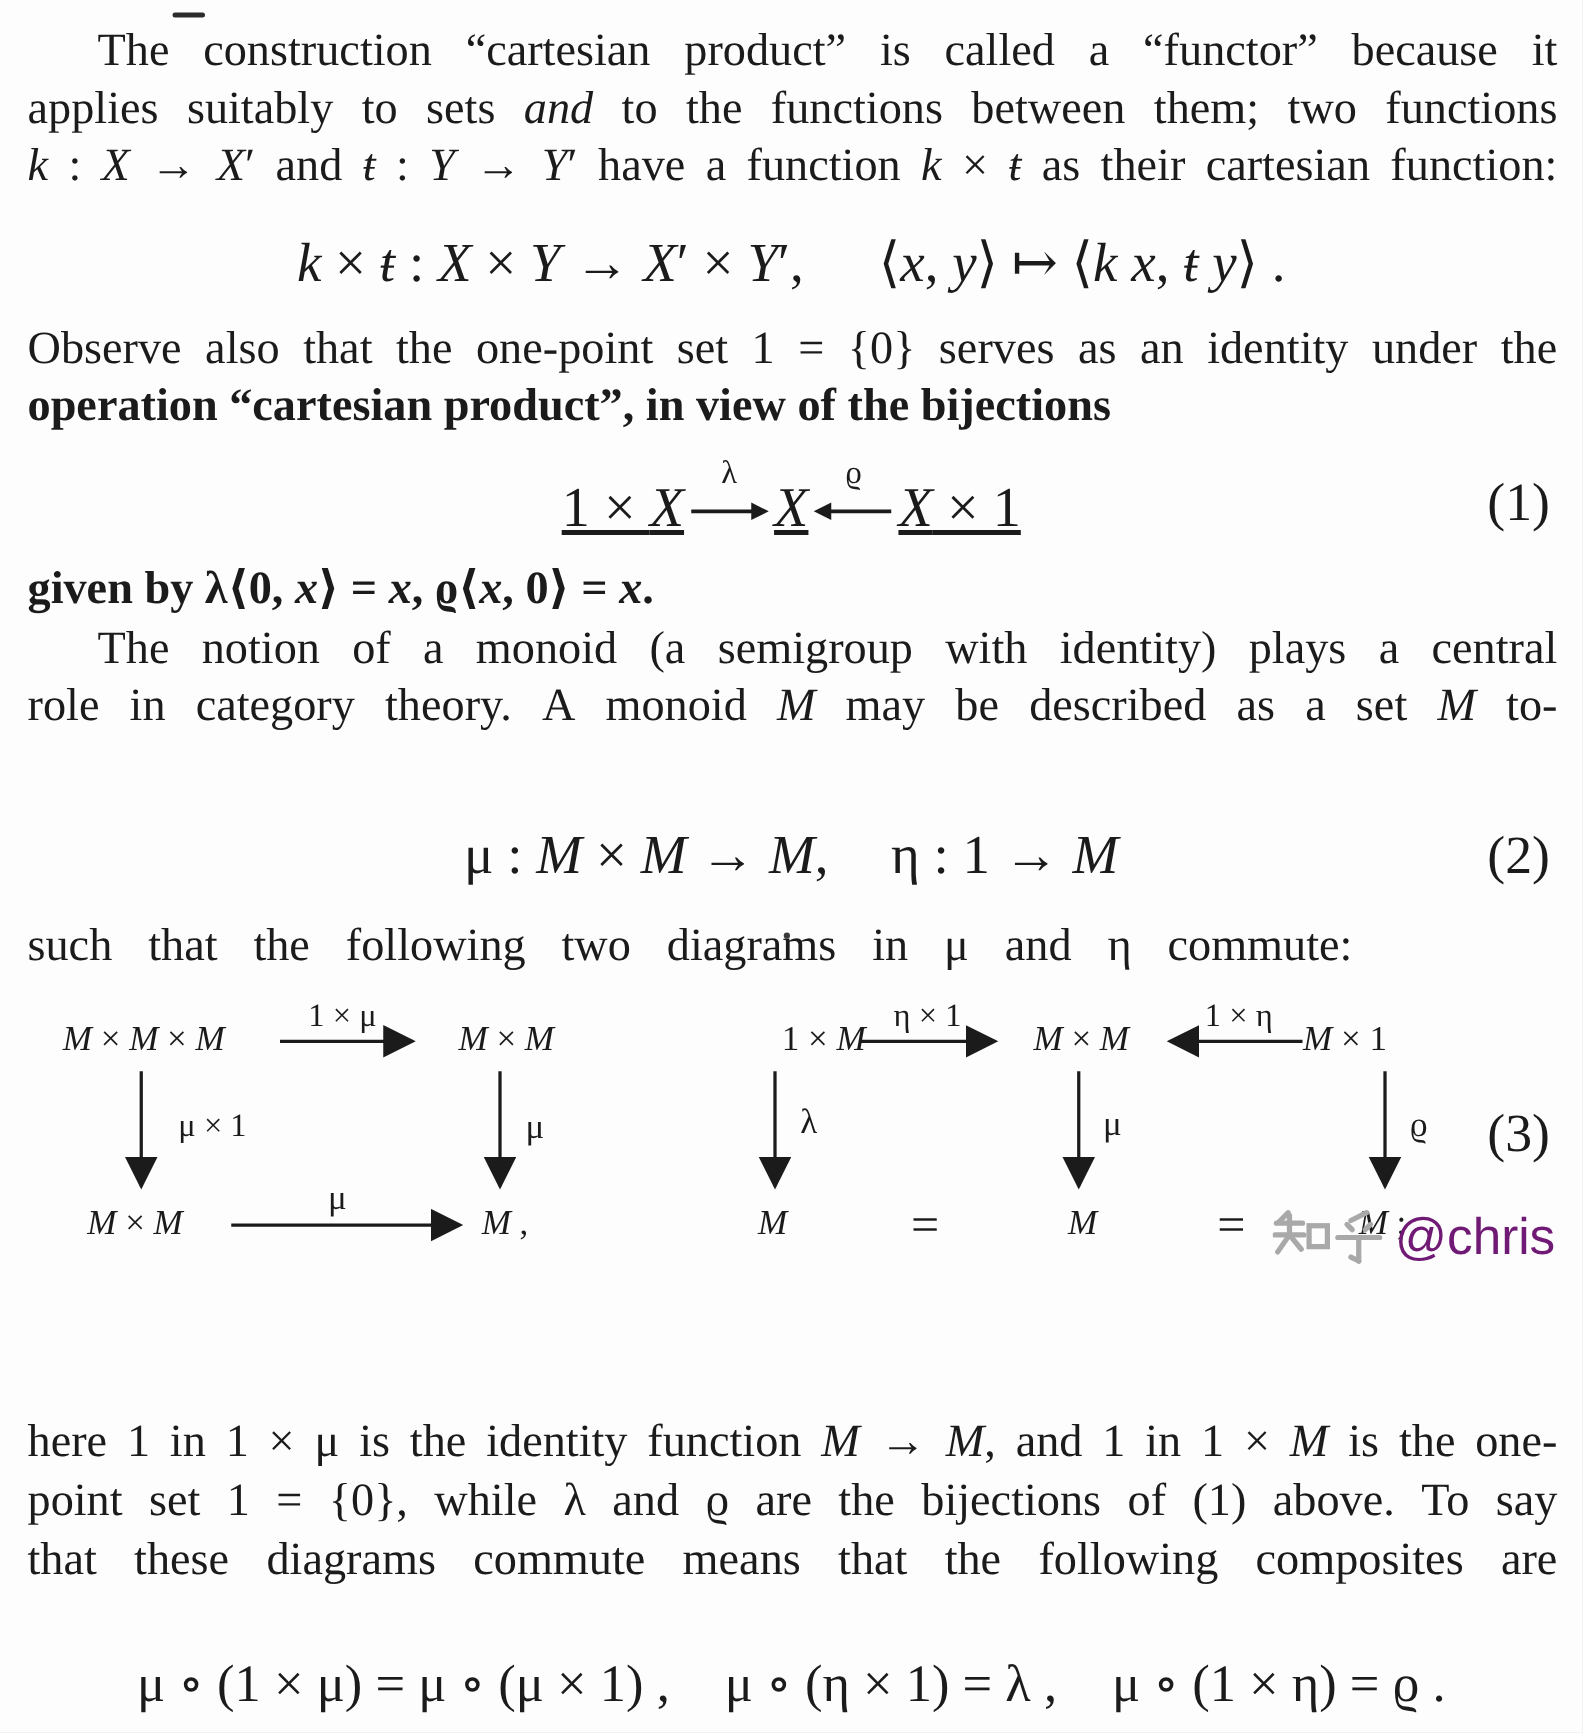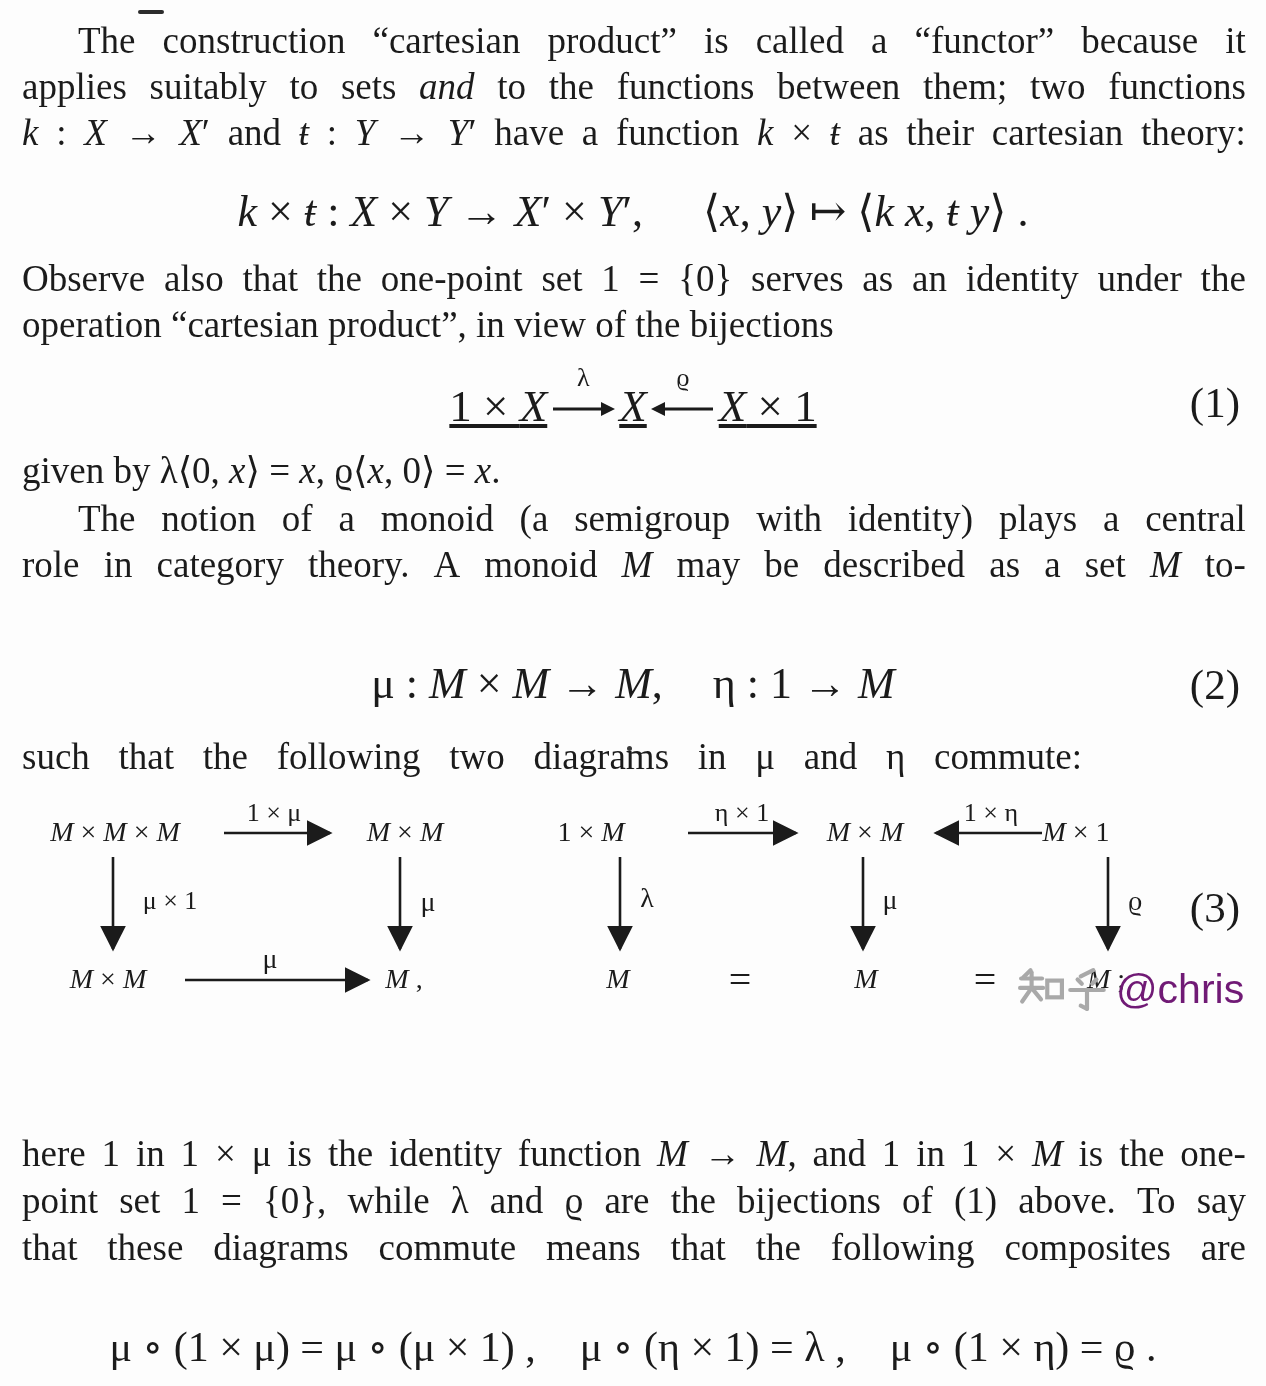--- a/index.html
+++ b/index.html
@@ -7,21 +7,21 @@
     position:relative;width:1266px;height:1386px;margin:0 auto;
     background:#fdfdfd;overflow:hidden;
     font-family:"Liberation Serif","DejaVu Serif","DejaVu Sans",serif;
     color:#1b1b1b;
   }
   i{font-style:italic;}
   .para{position:absolute;left:22px;width:1224px;font-size:37px;line-height:46px;}
   .para.lh47{line-height:47px;}
   .jline{display:flex;justify-content:space-between;white-space:nowrap;}
   .jline.indent{padding-left:56px;}
-  .nline{white-space:nowrap;}
+  .nline{white-space:nowrap;font-weight:bold;}
   .tok{white-space:nowrap;}
   .formula{position:absolute;left:0;width:1266px;text-align:center;white-space:nowrap;}
   .f-product{top:185px;font-size:44px;}
   .f-eq1{top:380px;font-size:45px;text-decoration:underline;}
   .f-eq2{top:658px;font-size:44px;}
   .f-final{top:1322px;font-size:42px;}
   .gap60{display:inline-block;width:60px;}
   .gap50{display:inline-block;width:50px;}
   .gap40{display:inline-block;width:44px;}
   .tag{position:absolute;left:1140px;width:100px;text-align:right;font-size:43px;white-space:nowrap;}
@@ -91,21 +91,21 @@
         <span class="tok"><i>Y</i><span>′</span></span>
         <span class="tok"><span>have</span></span>
         <span class="tok"><span>a</span></span>
         <span class="tok"><span>function</span></span>
         <span class="tok"><i>k</i></span>
         <span class="tok"><span>×</span></span>
         <span class="tok"><i>ŧ</i></span>
         <span class="tok"><span>as</span></span>
         <span class="tok"><span>their</span></span>
         <span class="tok"><span>cartesian</span></span>
-        <span class="tok"><span>theory:</span></span>
+        <span class="tok"><span>function:</span></span>
       </div>
   </div>
 
   <div class="formula f-product">
     <span><i>k</i><span> × </span><i>ŧ</i><span> : </span><i>X</i><span> × </span><i>Y</i><span> → </span><i>X</i><span>′ × </span><i>Y</i><span>′,</span></span><span class="gap60"></span><span><span>⟨</span><i>x</i><span>, </span><i>y</i><span>⟩ ↦ ⟨</span><i>k x</i><span>, </span><i>ŧ y</i><span>⟩ .</span></span>
   </div>
 
   <div class="para" style="top:256px">
     <div class="jline">
         <span class="tok"><span>Observe</span></span>
@@ -222,21 +222,21 @@
 
     <span class="node" style="left:115px;top:37px"><i>M</i><span> × </span><i>M</i><span> × </span><i>M</i></span>
     <span class="node" style="left:405px;top:37px"><i>M</i><span> × </span><i>M</i></span>
     <span class="node" style="left:108px;top:184px"><i>M</i><span> × </span><i>M</i></span>
     <span class="node" style="left:404px;top:184px"><i>M</i><span> ,</span></span>
     <span class="alab" style="left:274px;top:18px">1 × μ</span>
     <span class="alab" style="left:170px;top:106px">μ × 1</span>
     <span class="alab gl" style="left:428px;top:107px">μ</span>
     <span class="alab gl" style="left:270px;top:164px">μ</span>
 
-    <span class="node" style="left:591px;top:37px"><span>1 × </span><i>M</i></span>
+    <span class="node" style="left:659px;top:37px"><span>1 × </span><i>M</i></span>
     <span class="node" style="left:865px;top:37px"><i>M</i><span> × </span><i>M</i></span>
     <span class="node" style="left:1076px;top:37px"><i>M</i><span> × 1</span></span>
     <span class="alab" style="left:742px;top:18px">η × 1</span>
     <span class="alab" style="left:991px;top:18px">1 × η</span>
     <span class="alab gl" style="left:647px;top:103px">λ</span>
     <span class="alab gl" style="left:890px;top:105px">μ</span>
     <span class="alab gl" style="left:1135px;top:106px">ϱ</span>
     <span class="node" style="left:618px;top:184px"><i>M</i></span>
     <span class="node small" style="left:740px;top:184px">=</span>
     <span class="node" style="left:866px;top:184px"><i>M</i></span>

